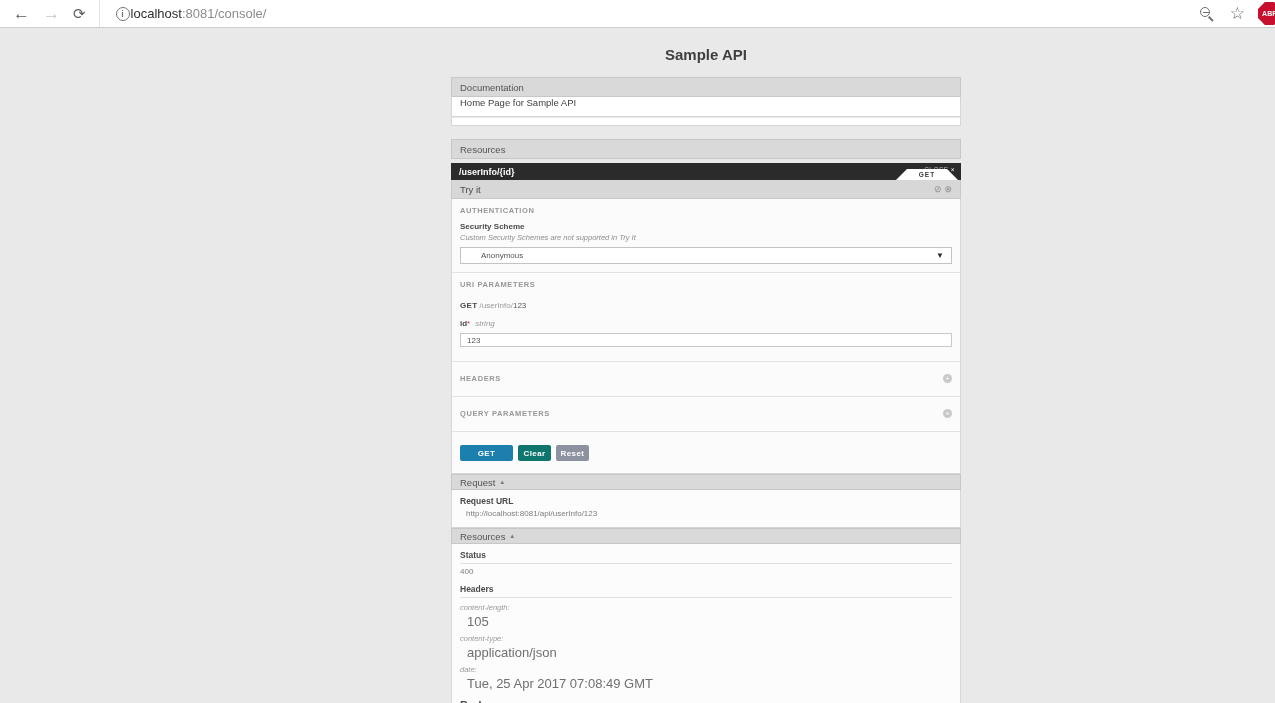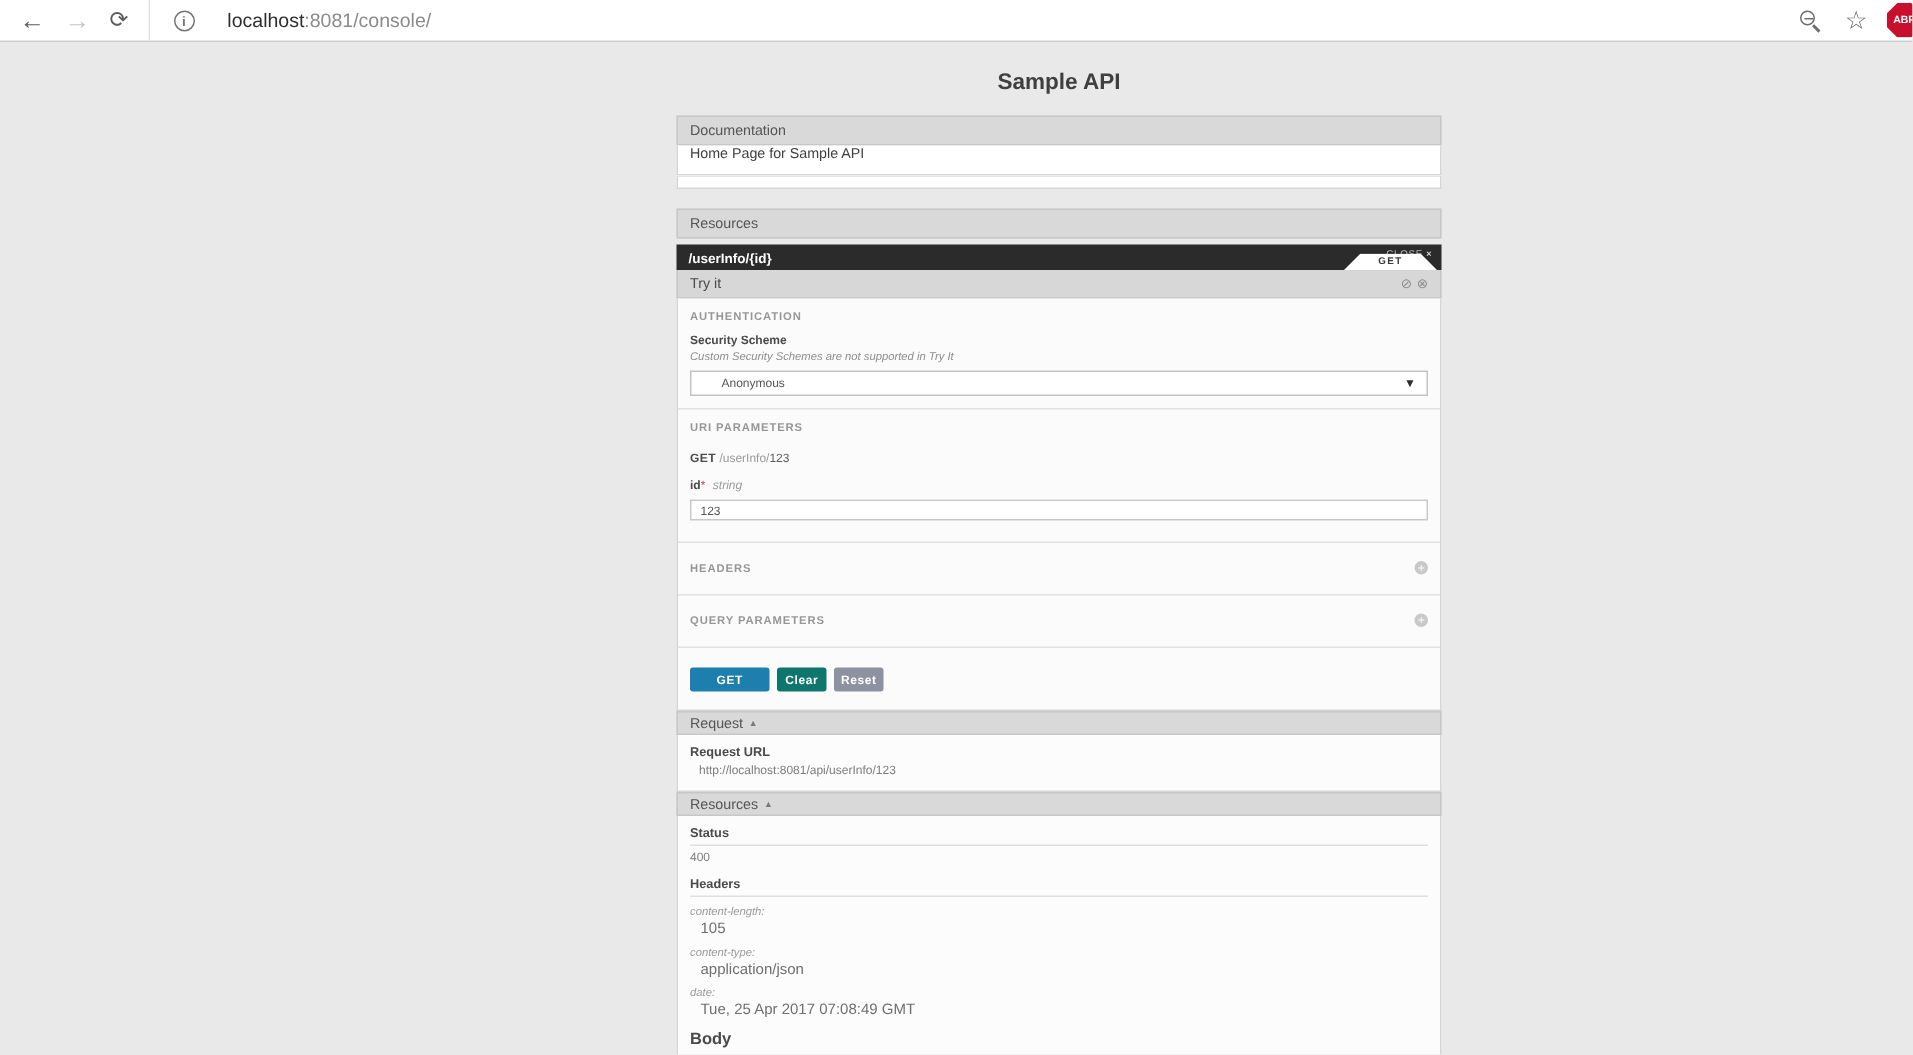--- a/index.html
+++ b/index.html
@@ -20,21 +20,21 @@
   .nav-ic { font-size:17px; line-height:28px; color:#5c5c5c; margin-left:13px; cursor:pointer; user-select:none; }
   .nav-ic.fwd { color:#c6c6c6; }
   .nav-ic.reload { font-size:15px; }
   .omni-sep { width:1px; height:28px; background:#e3e3e3; margin-left:13px; }
   .info-ic {
     width:14px; height:14px; border:1.5px solid #757575; border-radius:50%;
     color:#757575; font-size:9px; font-weight:bold;
     display:flex; align-items:center; justify-content:center;
     margin-left:16px; flex:0 0 auto; cursor:pointer;
   }
-  .url-text { font-size:13px; margin-left:22px; white-space:nowrap; cursor:text; }
+  .url-text { font-size:13px; margin-left:1px; white-space:nowrap; cursor:text; }
   .url-text .host { color:#2e2e2e; }
   .url-text .rest { color:#8b8b8b; }
   .browser-right { margin-left:auto; display:flex; align-items:center; }
   .zoom-ic { width:16px; height:16px; position:relative; margin-right:15px; cursor:pointer; }
   .zoom-ic .lens { position:absolute; top:1px; left:1px; width:10px; height:10px; border:1.5px solid #6e6e6e; border-radius:50%; }
   .zoom-ic .minus { position:absolute; top:6px; left:4px; width:6px; height:1.5px; background:#6e6e6e; }
   .zoom-ic .handle { position:absolute; width:6px; height:1.5px; background:#6e6e6e; transform:rotate(45deg); top:12px; left:9px; }
   .star-ic { font-size:17px; color:#696969; margin-right:13px; cursor:pointer; user-select:none; }
   .abp-badge {
     width:23px; height:23px; background:#c8102e;
@@ -136,21 +136,21 @@
     font-size:9.5px; color:#545454; cursor:pointer;
   }
   .rr-bar .caret { font-size:7px; margin-left:5px; color:#7a7a7a; }
   .rr-body { background:#fcfcfc; border:1px solid #d6d6d6; border-top:none; padding:6px 8px 9px 8px; }
   .bold-lab { font-size:8.5px; font-weight:bold; color:#4a4a4a; }
   .mono-val { font-size:8px; color:#7d7d7d; margin:3px 0 0 6px; }
   .hdr-lab { font-size:8.5px; font-weight:bold; color:#4a4a4a; border-bottom:1px solid #e0e0e0; padding-bottom:3px; }
   .hdr-lab.mt { margin-top:8px; }
   .sub-val { font-size:8px; color:#7d7d7d; margin:3px 0 2px 0; }
   .h-name { font-size:7.5px; font-style:italic; color:#9a9a9a; margin-top:5px; }
-  .h-val { font-size:10px; color:#6f6f6f; margin:2px 0 0 7px; }
+  .h-val { font-size:13px; color:#6f6f6f; margin:2px 0 0 7px; }
   .body-lab { font-size:11px; font-weight:bold; color:#4a4a4a; margin-top:8px; }
 </style>
 </head>
 <body>
 
 <div class="browser-bar">
   <span class="nav-ic">←</span>
   <span class="nav-ic fwd">→</span>
   <span class="nav-ic reload">⟳</span>
   <div class="omni-sep"></div>

